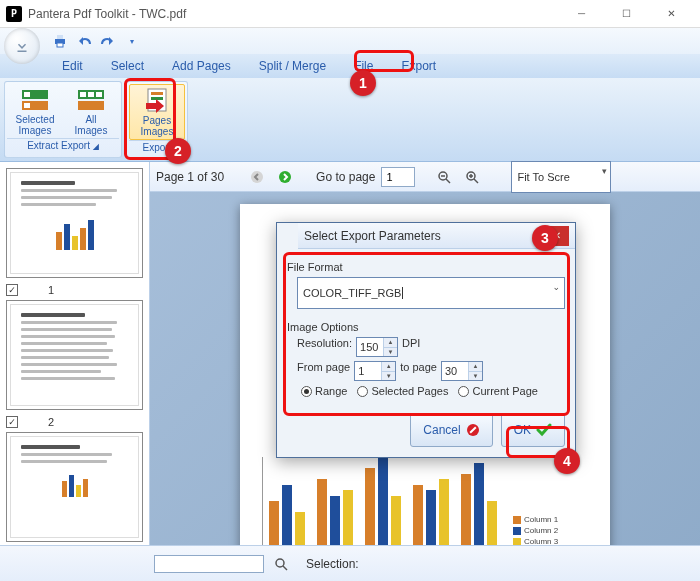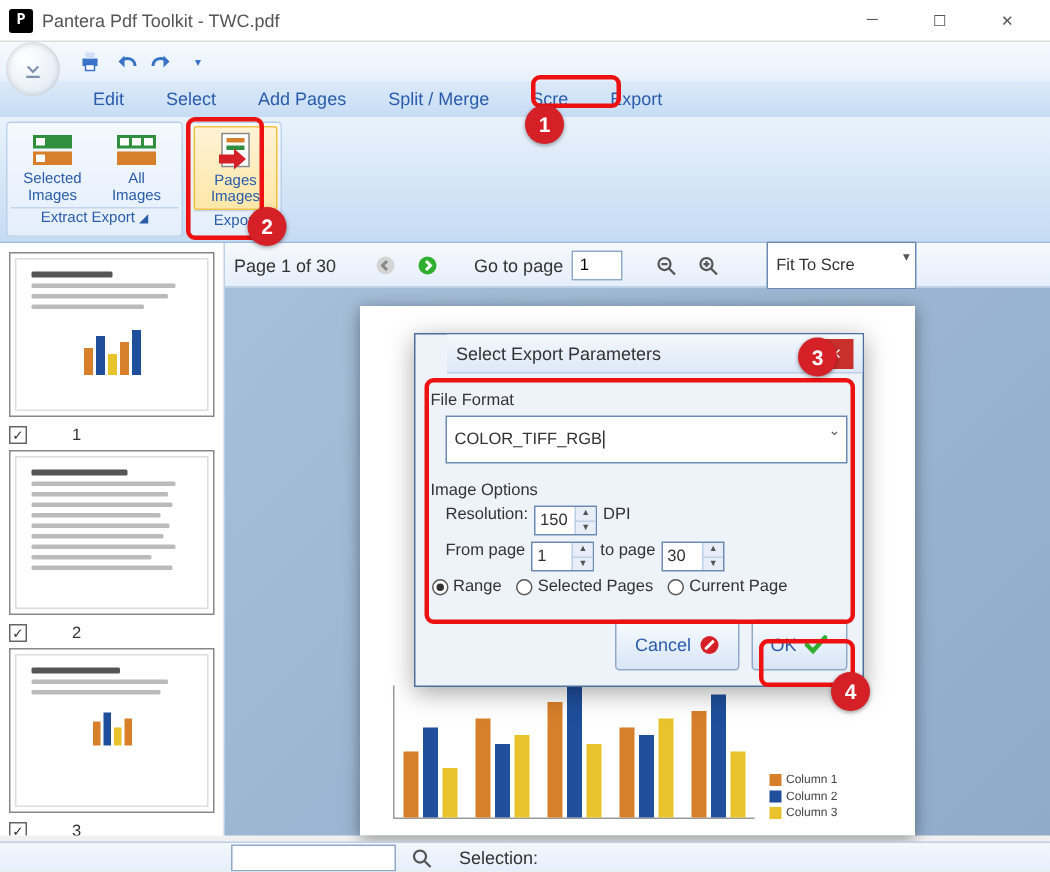--- a/index.html
+++ b/index.html
@@ -71,21 +71,21 @@
 .radio { width:11px; height:11px; border:1px solid #555; border-radius:50%; display:inline-flex; align-items:center; justify-content:center; background:#fff;}
 .radio.checked::after { content:""; width:5px; height:5px; background:#333; border-radius:50%;}
 .dlg-footer { display:flex; justify-content:flex-end; gap:8px; padding: 6px 10px 10px 10px;}
 .dlgbtn { height:26px; padding: 16px 12px; background: linear-gradient(#f7fbff,#d8e5f5); border:1px solid #8fa9c8; border-radius:3px; font-size:12px; color:#2a5cab; display:flex; align-items:center; gap:5px; cursor:pointer;}
 
 
 .callout { position:absolute; border:3px solid #e11; border-radius:6px; z-index:60; pointer-events:none;}
 .cbadge { position:absolute; width:26px; height:26px; background:#d62027; border-radius:50%; color:#fff; font: bold 14px/26px sans-serif; text-align:center; z-index:65; box-shadow: 0 1px 3px rgba(0,0,0,.4);}
 
 
-.statusbar { position:absolute; left:0; right:0; bottom:0; height:20px; background: linear-gradient(#f3f7fd,#e5eefb); border-top:1px solid #bcd0e8; display:flex; align-items:center; font-size:12px; color:#333;}
+.statusbar { position:absolute; left:0; right:0; bottom:0; height:36px; background: linear-gradient(#f3f7fd,#e5eefb); border-top:1px solid #bcd0e8; display:flex; align-items:center; font-size:12px; color:#333;}
 .statusbar .srch { margin-left: 154px; width:110px; height:18px; border:1px solid #8fa9c8; background:#fff;}
 </style>
 </head>
 <body>
 
 <div class="titlebar">
   <div class="logo">P</div>
   <div class="title">Pantera Pdf Toolkit - TWC.pdf</div>
   <div class="winbtns">
     <div class="winbtn">─</div>
@@ -123,21 +123,21 @@
       </svg>
   </div>
   <div class="qicon" style="font-size:8px;color:#3a72c8;">▾</div>
 </div>
 
 <div class="menutabs">
   <div class="menutab">Edit</div>
   <div class="menutab">Select</div>
   <div class="menutab">Add Pages</div>
   <div class="menutab">Split / Merge</div>
-  <div class="menutab">Scre</div>
+  <div class="menutab">File</div>
   <div class="menutab">Export</div>
 </div>
 
 <div class="ribbon">
   <div class="ribgroup">
     <div class="ribbtns">
       <div class="ribbtn">
         <div class="ricon">
           <svg width="30" height="24" viewBox="0 0 30 24">
               <rect x="2" y="3" width="26" height="9" fill="#2f8f3f"></rect>
@@ -372,21 +372,21 @@
         </div>
       <span>to page</span>
       <div class="spin">
           <span>30</span>
           <div class="spinbtns">
             <div>▲</div>
             <div>▼</div>
           </div>
         </div>
     </div>
-    <div class="fieldrow" style="margin-left:1px; gap:10px;">
+    <div class="fieldrow" style="margin-left:14px; gap:10px;">
       <label style="display:flex;align-items:center;gap:3px;">
           <span class="radio checked"></span>
           <span>Range</span>
         </label>
       <label style="display:flex;align-items:center;gap:3px;">
           <span class="radio"></span>
           <span>Selected Pages</span>
         </label>
       <label style="display:flex;align-items:center;gap:3px;">
           <span class="radio"></span>

